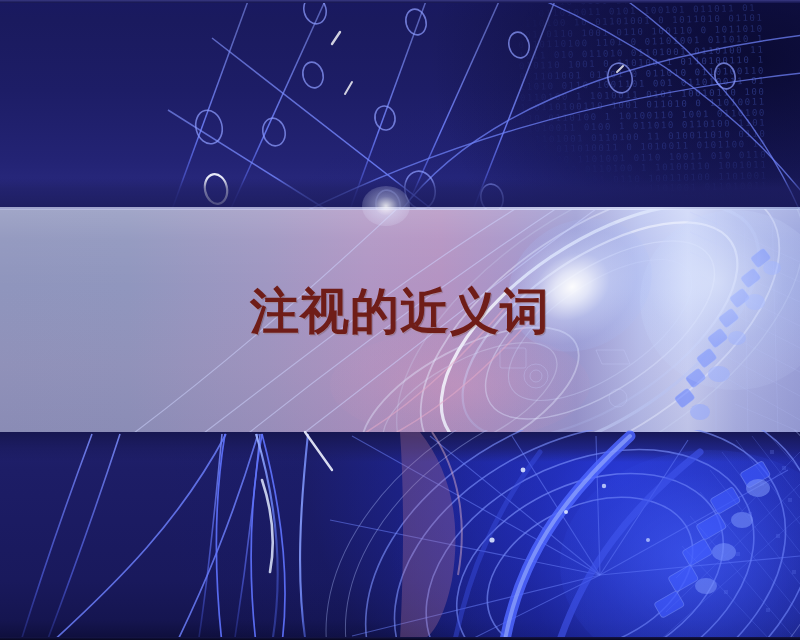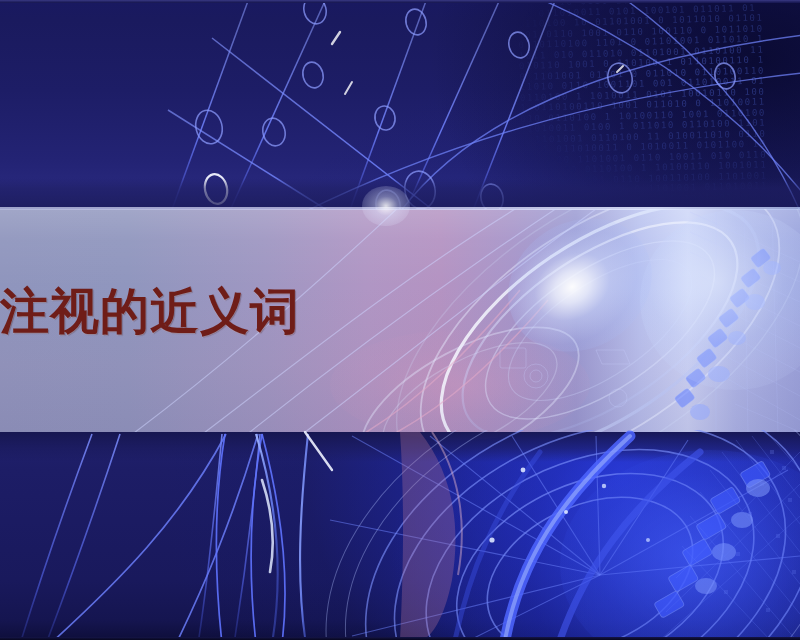--- a/index.html
+++ b/index.html
@@ -227,21 +227,21 @@
       rgba(205,150,190,0.14) 48%,
       rgba(190,150,200,0.0) 100%);
   }
 
   
   #title-wrap {
     position: absolute;
     left: 0;
     top: 284px;
     width: 800px;
-    text-align: left;
+    text-align: center;
     z-index: 40;
   }
   #title {
     display: inline-block;
     font-family: "DejaVu Sans", "Liberation Sans", sans-serif;
     font-weight: bold;
     font-size: 49px;
     line-height: 56px;
     letter-spacing: 1px;
     color: #6f1d18;

